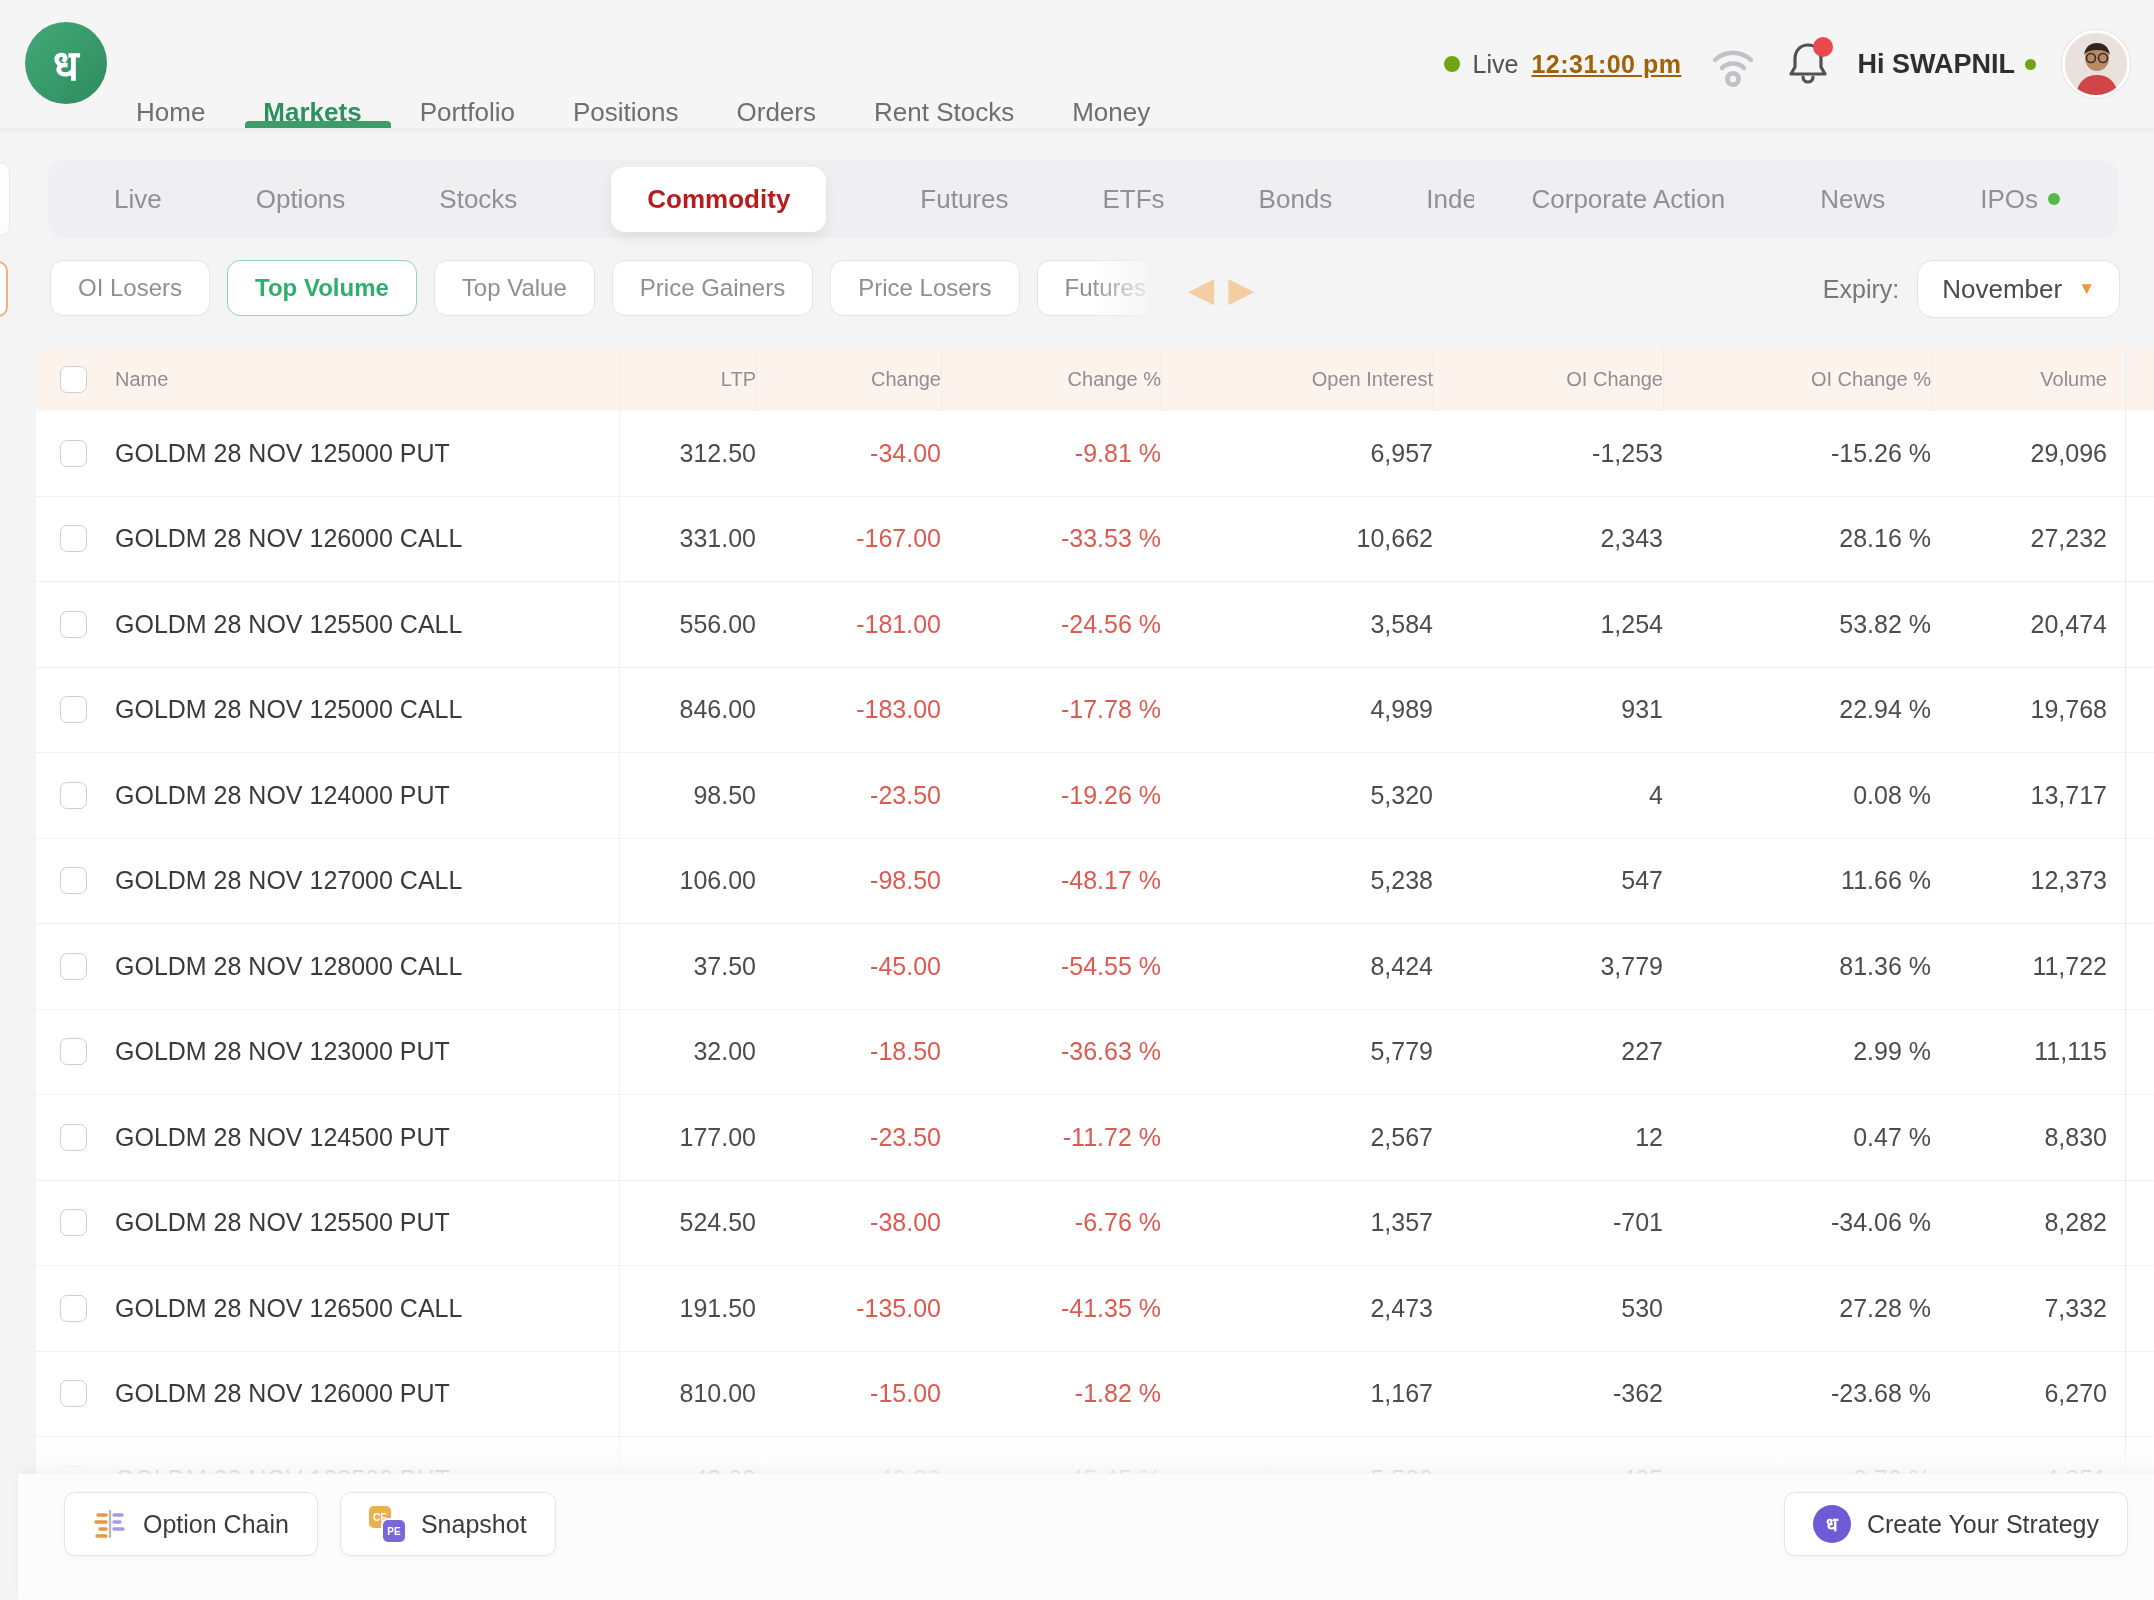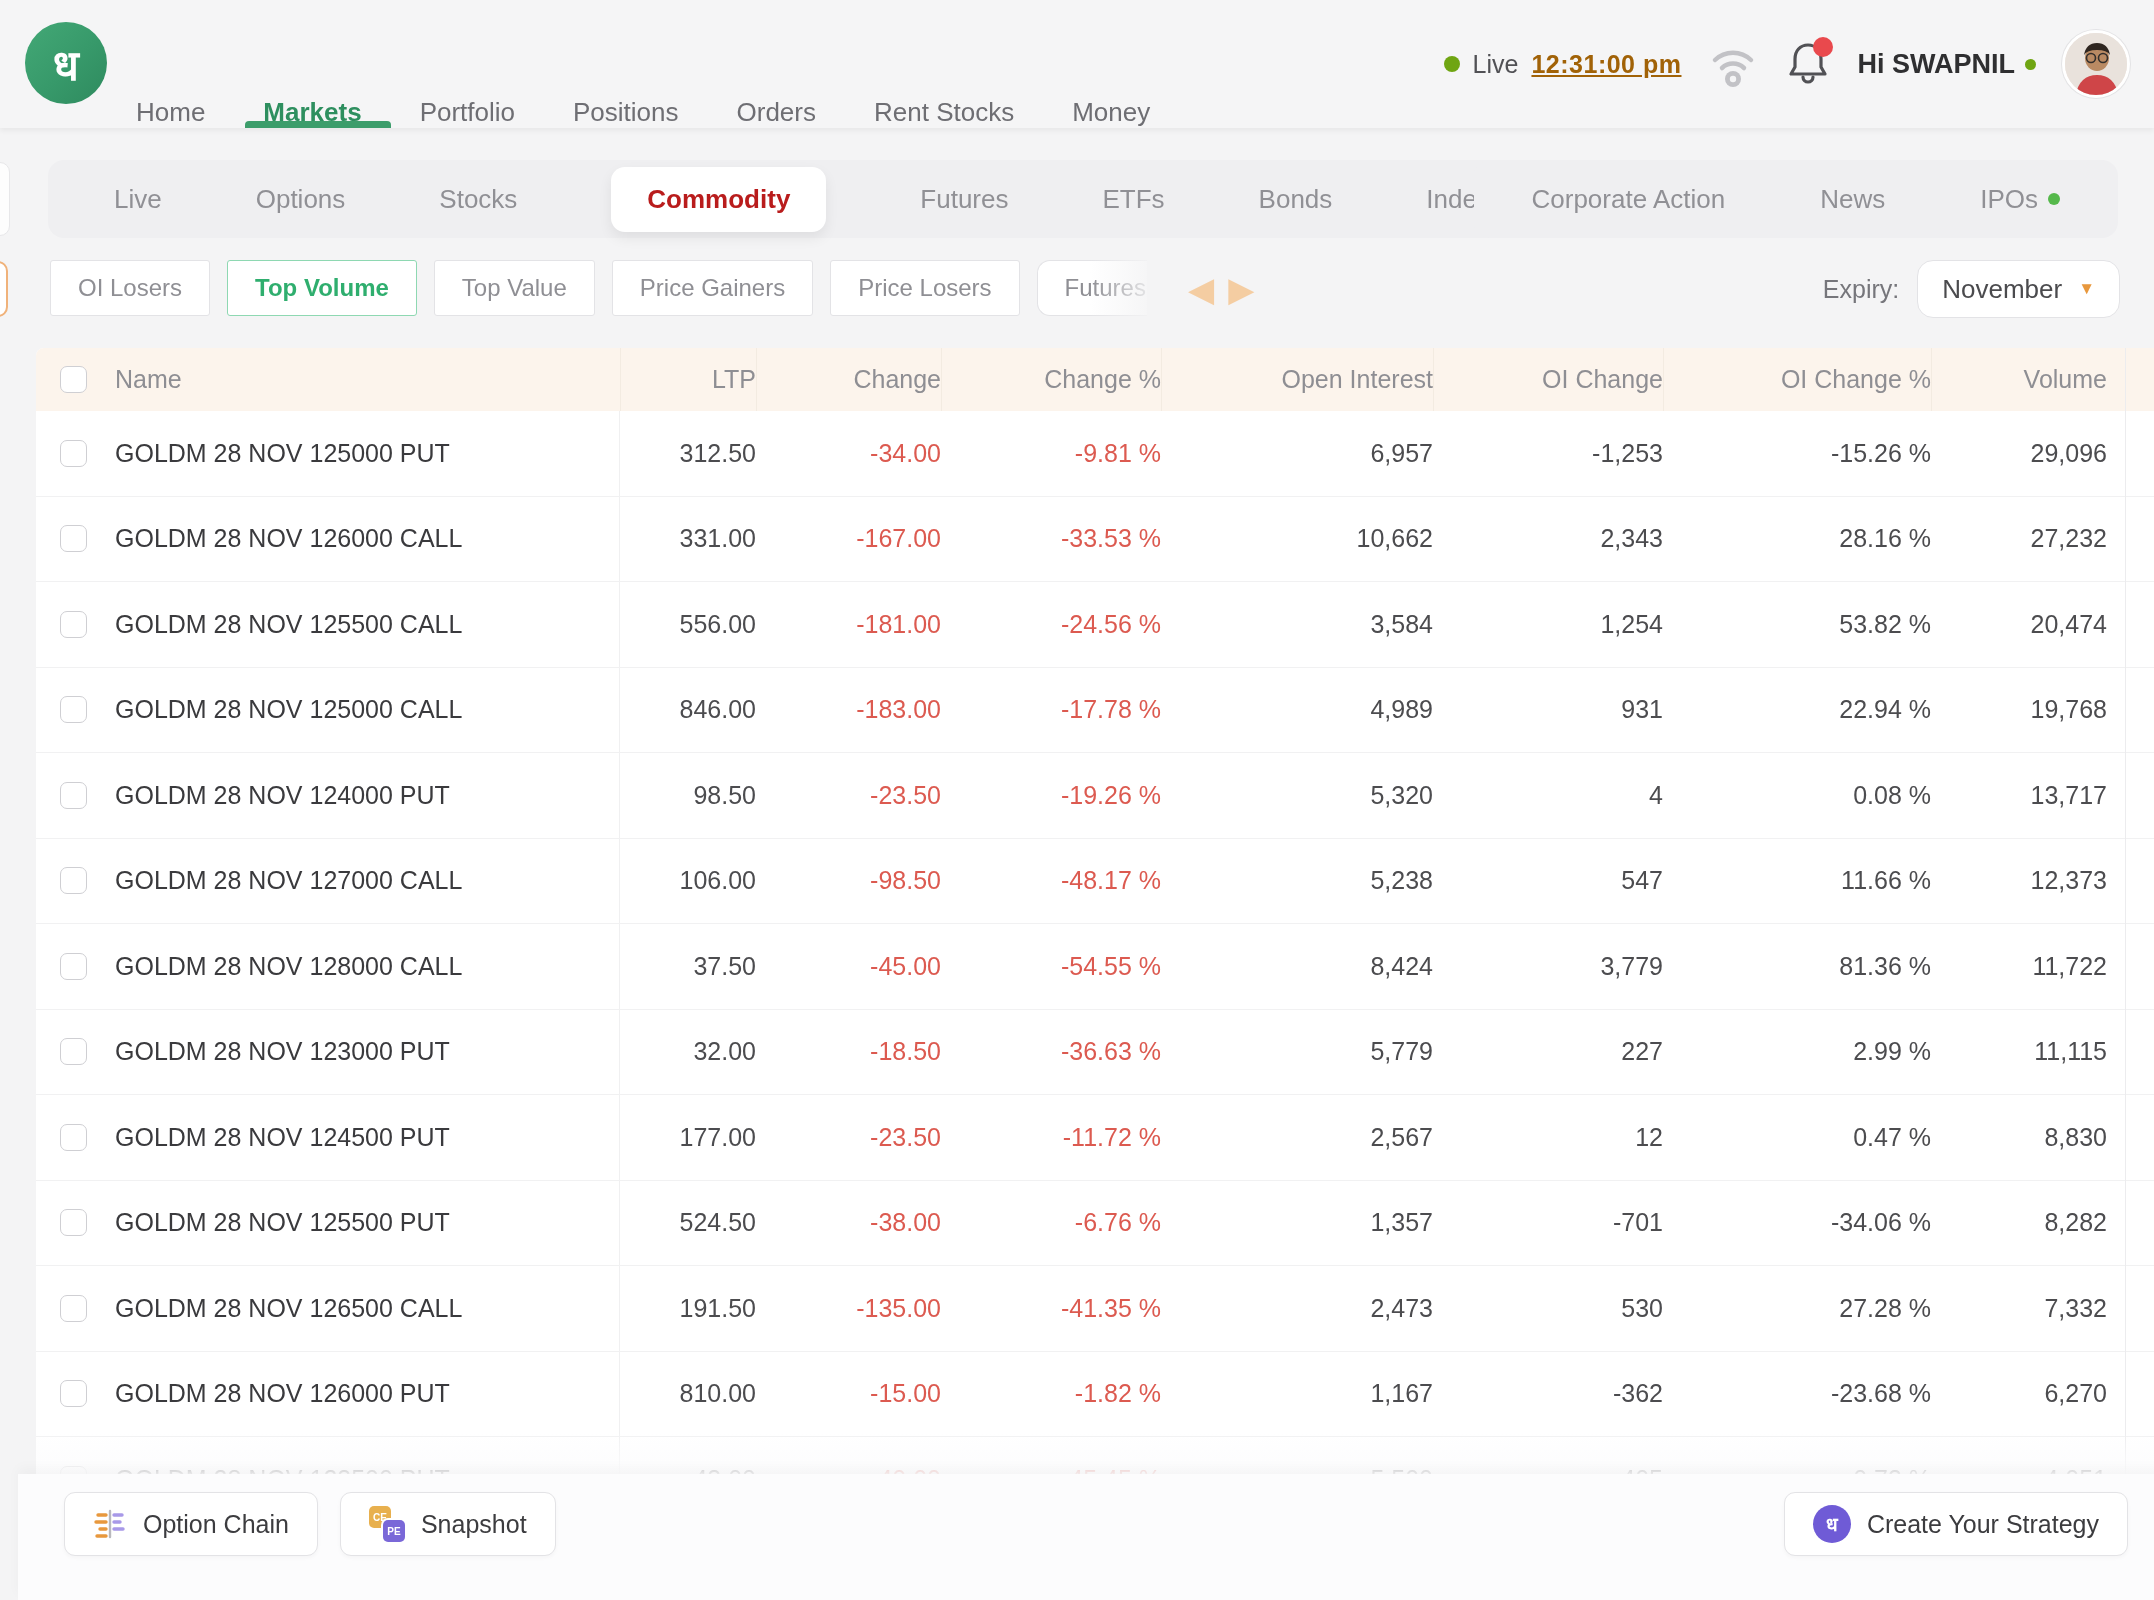--- a/index.html
+++ b/index.html
@@ -80,21 +80,21 @@
 
   
   .chips-row { position:absolute; left:0; top:260px; width:2154px; height:58px; }
   .chip-sliver {
     position:absolute; left:-12px; top:1px; width:20px; height:56px;
     background:#fff; border:2px solid #f0b27a; border-radius:12px;
   }
   .chips { position:absolute; left:50px; top:0; display:flex; align-items:center; gap:17px; }
   .chip {
     height:56px; display:flex; align-items:center; padding:0 27px;
-    background:#fff; border:1px solid #e3e3e6; border-radius:3px;
+    background:#fff; border:1px solid #e3e3e6; border-radius:13px;
     font-size:24px; color:#8f8f94; cursor:pointer; white-space:nowrap;
   }
   .chip--active { color:#2fae6e; border:1.5px solid #8ed8b2; font-weight:bold; }
   .chip--truncated { width:110px; overflow:hidden; border-right:none; border-radius:13px 0 0 13px; position:relative; }
   .chip-fade {
     position:absolute; left:1090px; top:-2px; width:90px; height:62px;
     background:linear-gradient(to right, rgba(244,244,245,0), #f4f4f5 75%);
   }
   .pager-arrows { position:absolute; left:1188px; top:0; height:58px; display:flex; align-items:center; gap:14px; }
   .pager-arrow { font-size:34px; color:#f4cda2; line-height:1; cursor:pointer; }
@@ -112,21 +112,21 @@
   .table-card {
     position:absolute; left:36px; top:348px; width:2118px; height:1126px;
     background:#fff; overflow:hidden; border-radius:8px 0 0 0;
   }
   .tgrid {
     display:grid;
     grid-template-columns:584px 136px 185px 220px 272px 230px 268px 176px 1fr;
     align-items:center;
   }
   .thead { height:63px; background:#fcf4ec; }
-  .thead .th { font-size:25px; color:#8e8e93; text-align:right; height:63px; display:flex; align-items:center; justify-content:flex-end; border-left:1px solid #f3ebe1; }
+  .thead .th { font-size:20px; color:#8e8e93; text-align:right; height:63px; display:flex; align-items:center; justify-content:flex-end; border-left:1px solid #f3ebe1; }
   .thead .th-name { justify-content:flex-start; border-left:none; gap:28px; padding-left:24px; }
   .trow { height:85.5px; border-bottom:1px solid #f1f1f2; background:#fff; }
   .cell { font-size:25px; color:#4c4c4f; text-align:right; display:flex; justify-content:flex-end; align-items:center; height:100%; }
   .cell-name-wrap { display:flex; align-items:center; gap:28px; padding-left:24px; height:100%; border-right:1px solid #f0f0f1; }
   .cell-name { font-size:25px; color:#3a3a3d; white-space:nowrap; }
   .cell-red { color:#dc5a50; }
   .checkbox {
     width:27px; height:27px; flex:0 0 27px; border:1.5px solid #cfcfd3; border-radius:7px; background:#fff; cursor:pointer;
   }
   .right-rule { position:absolute; left:2089px; top:0; width:1px; height:1126px; background:#ececee; }

